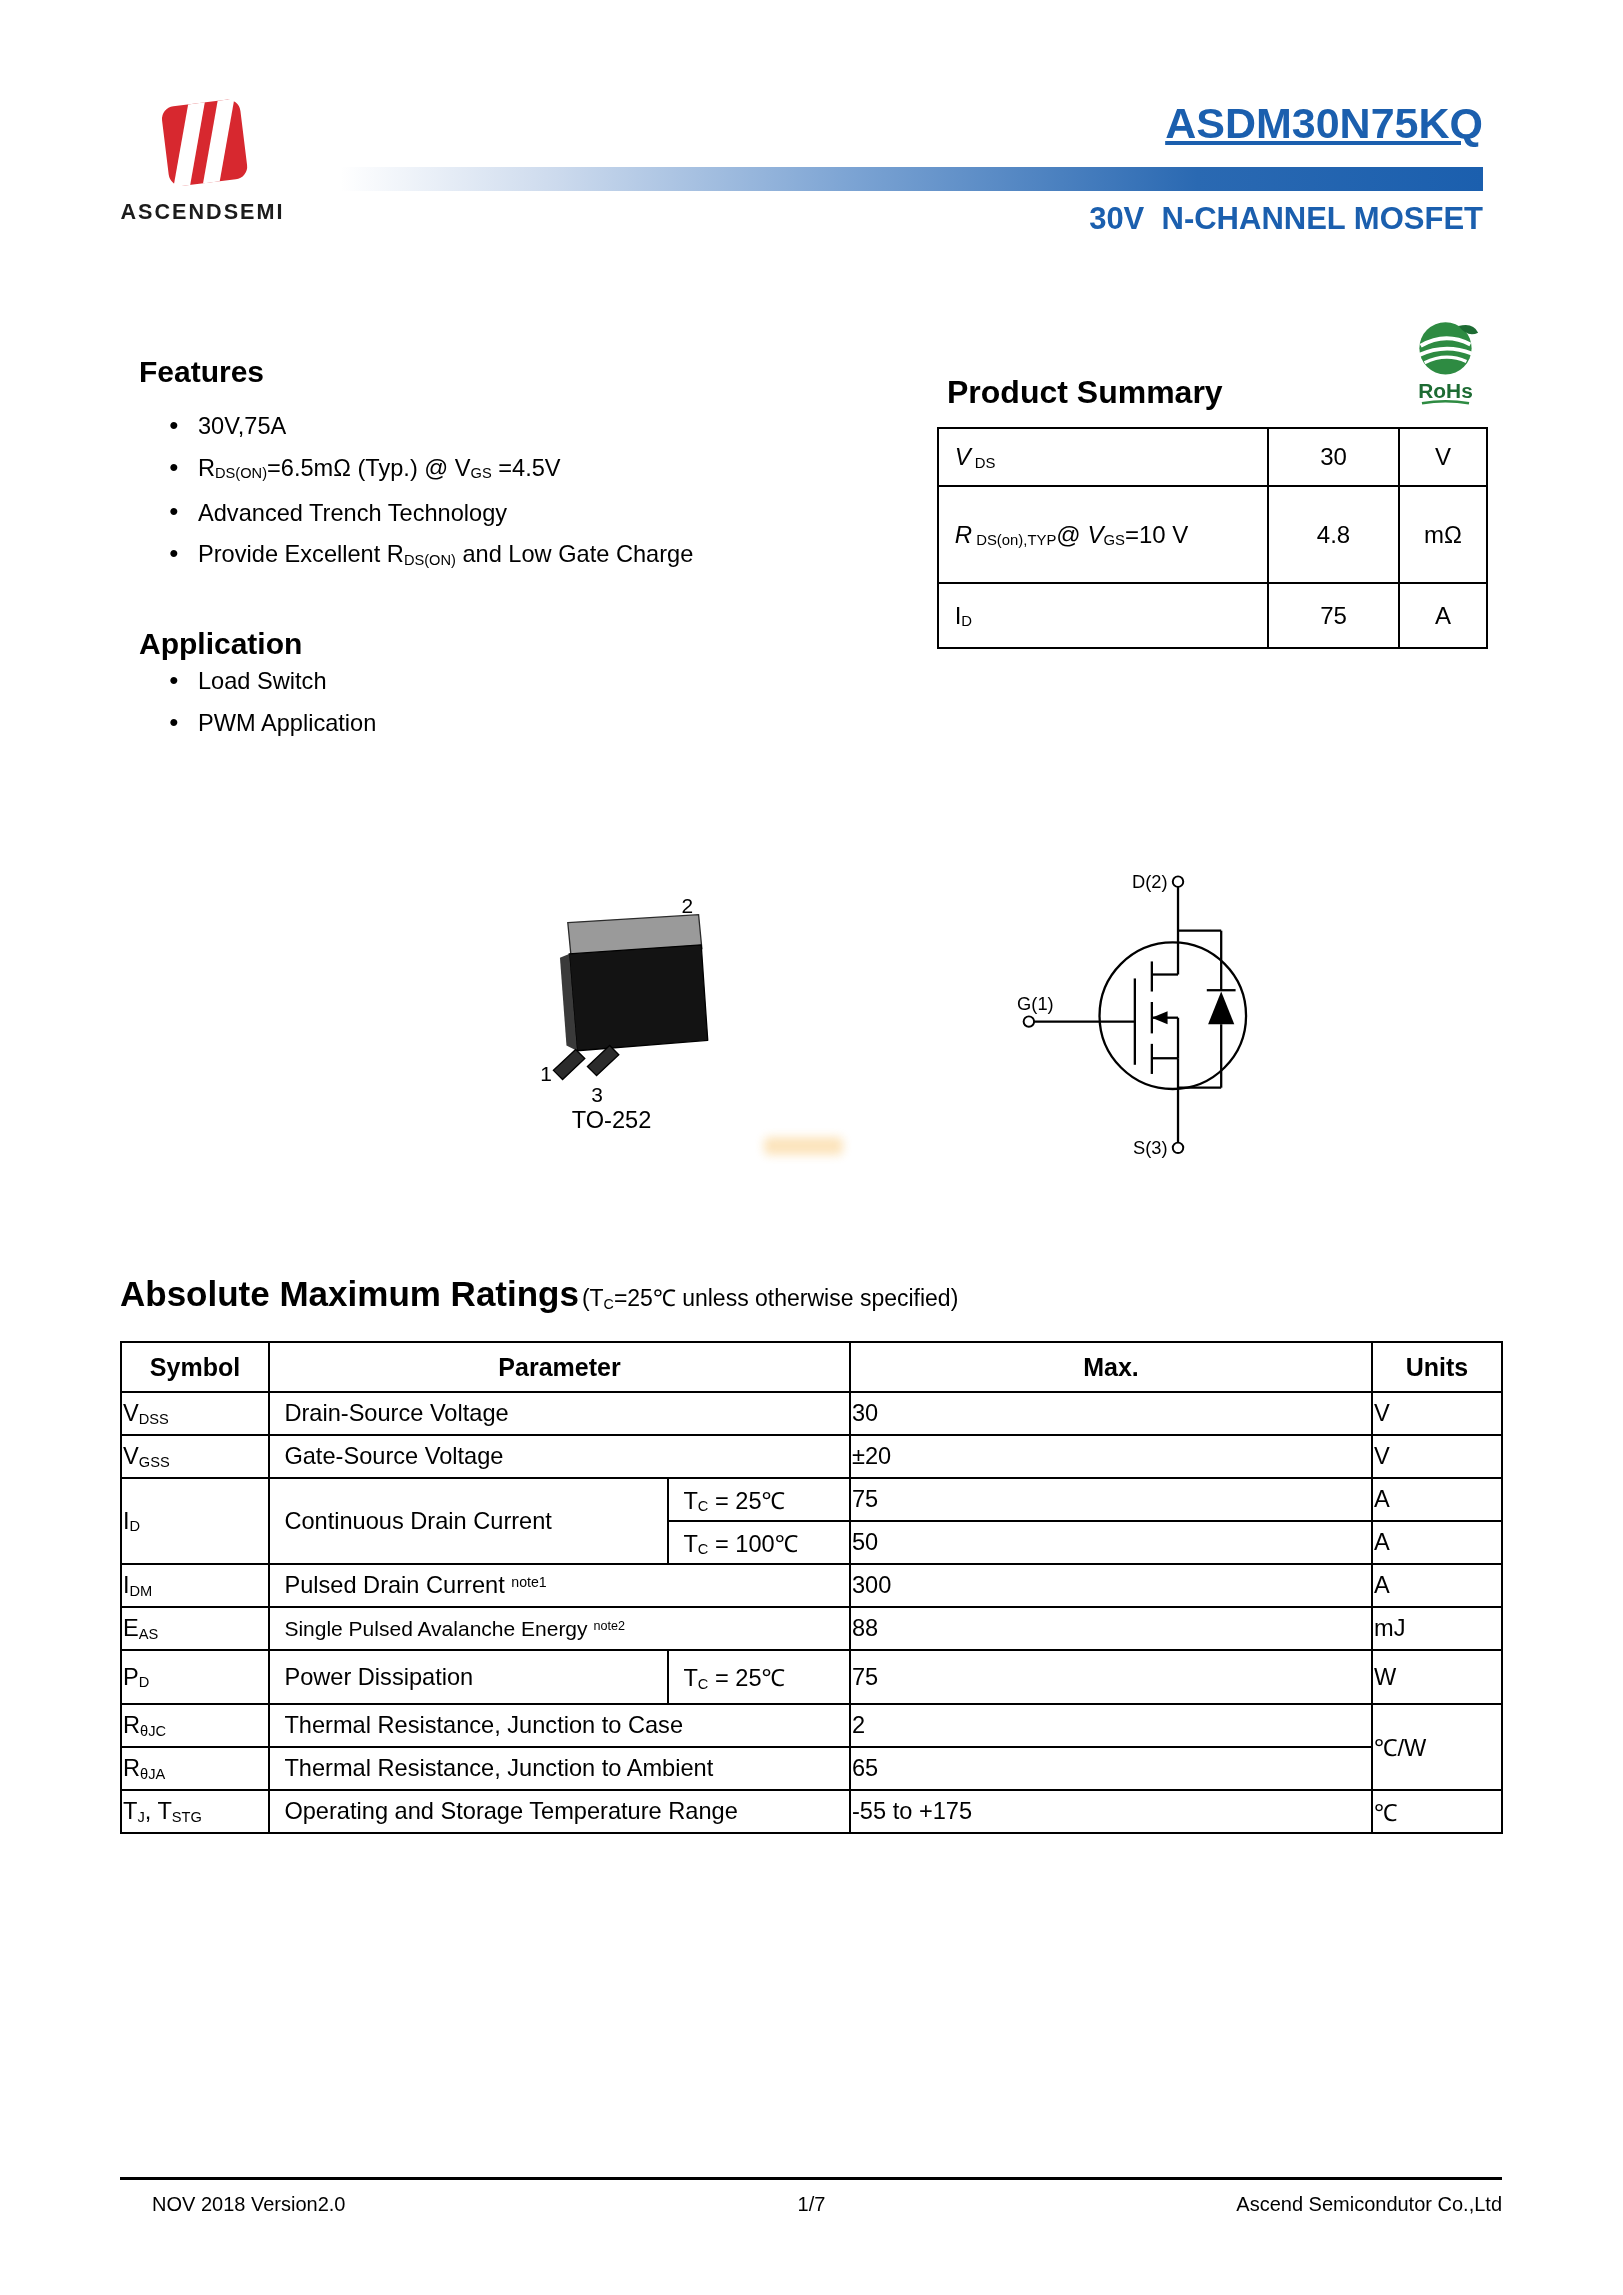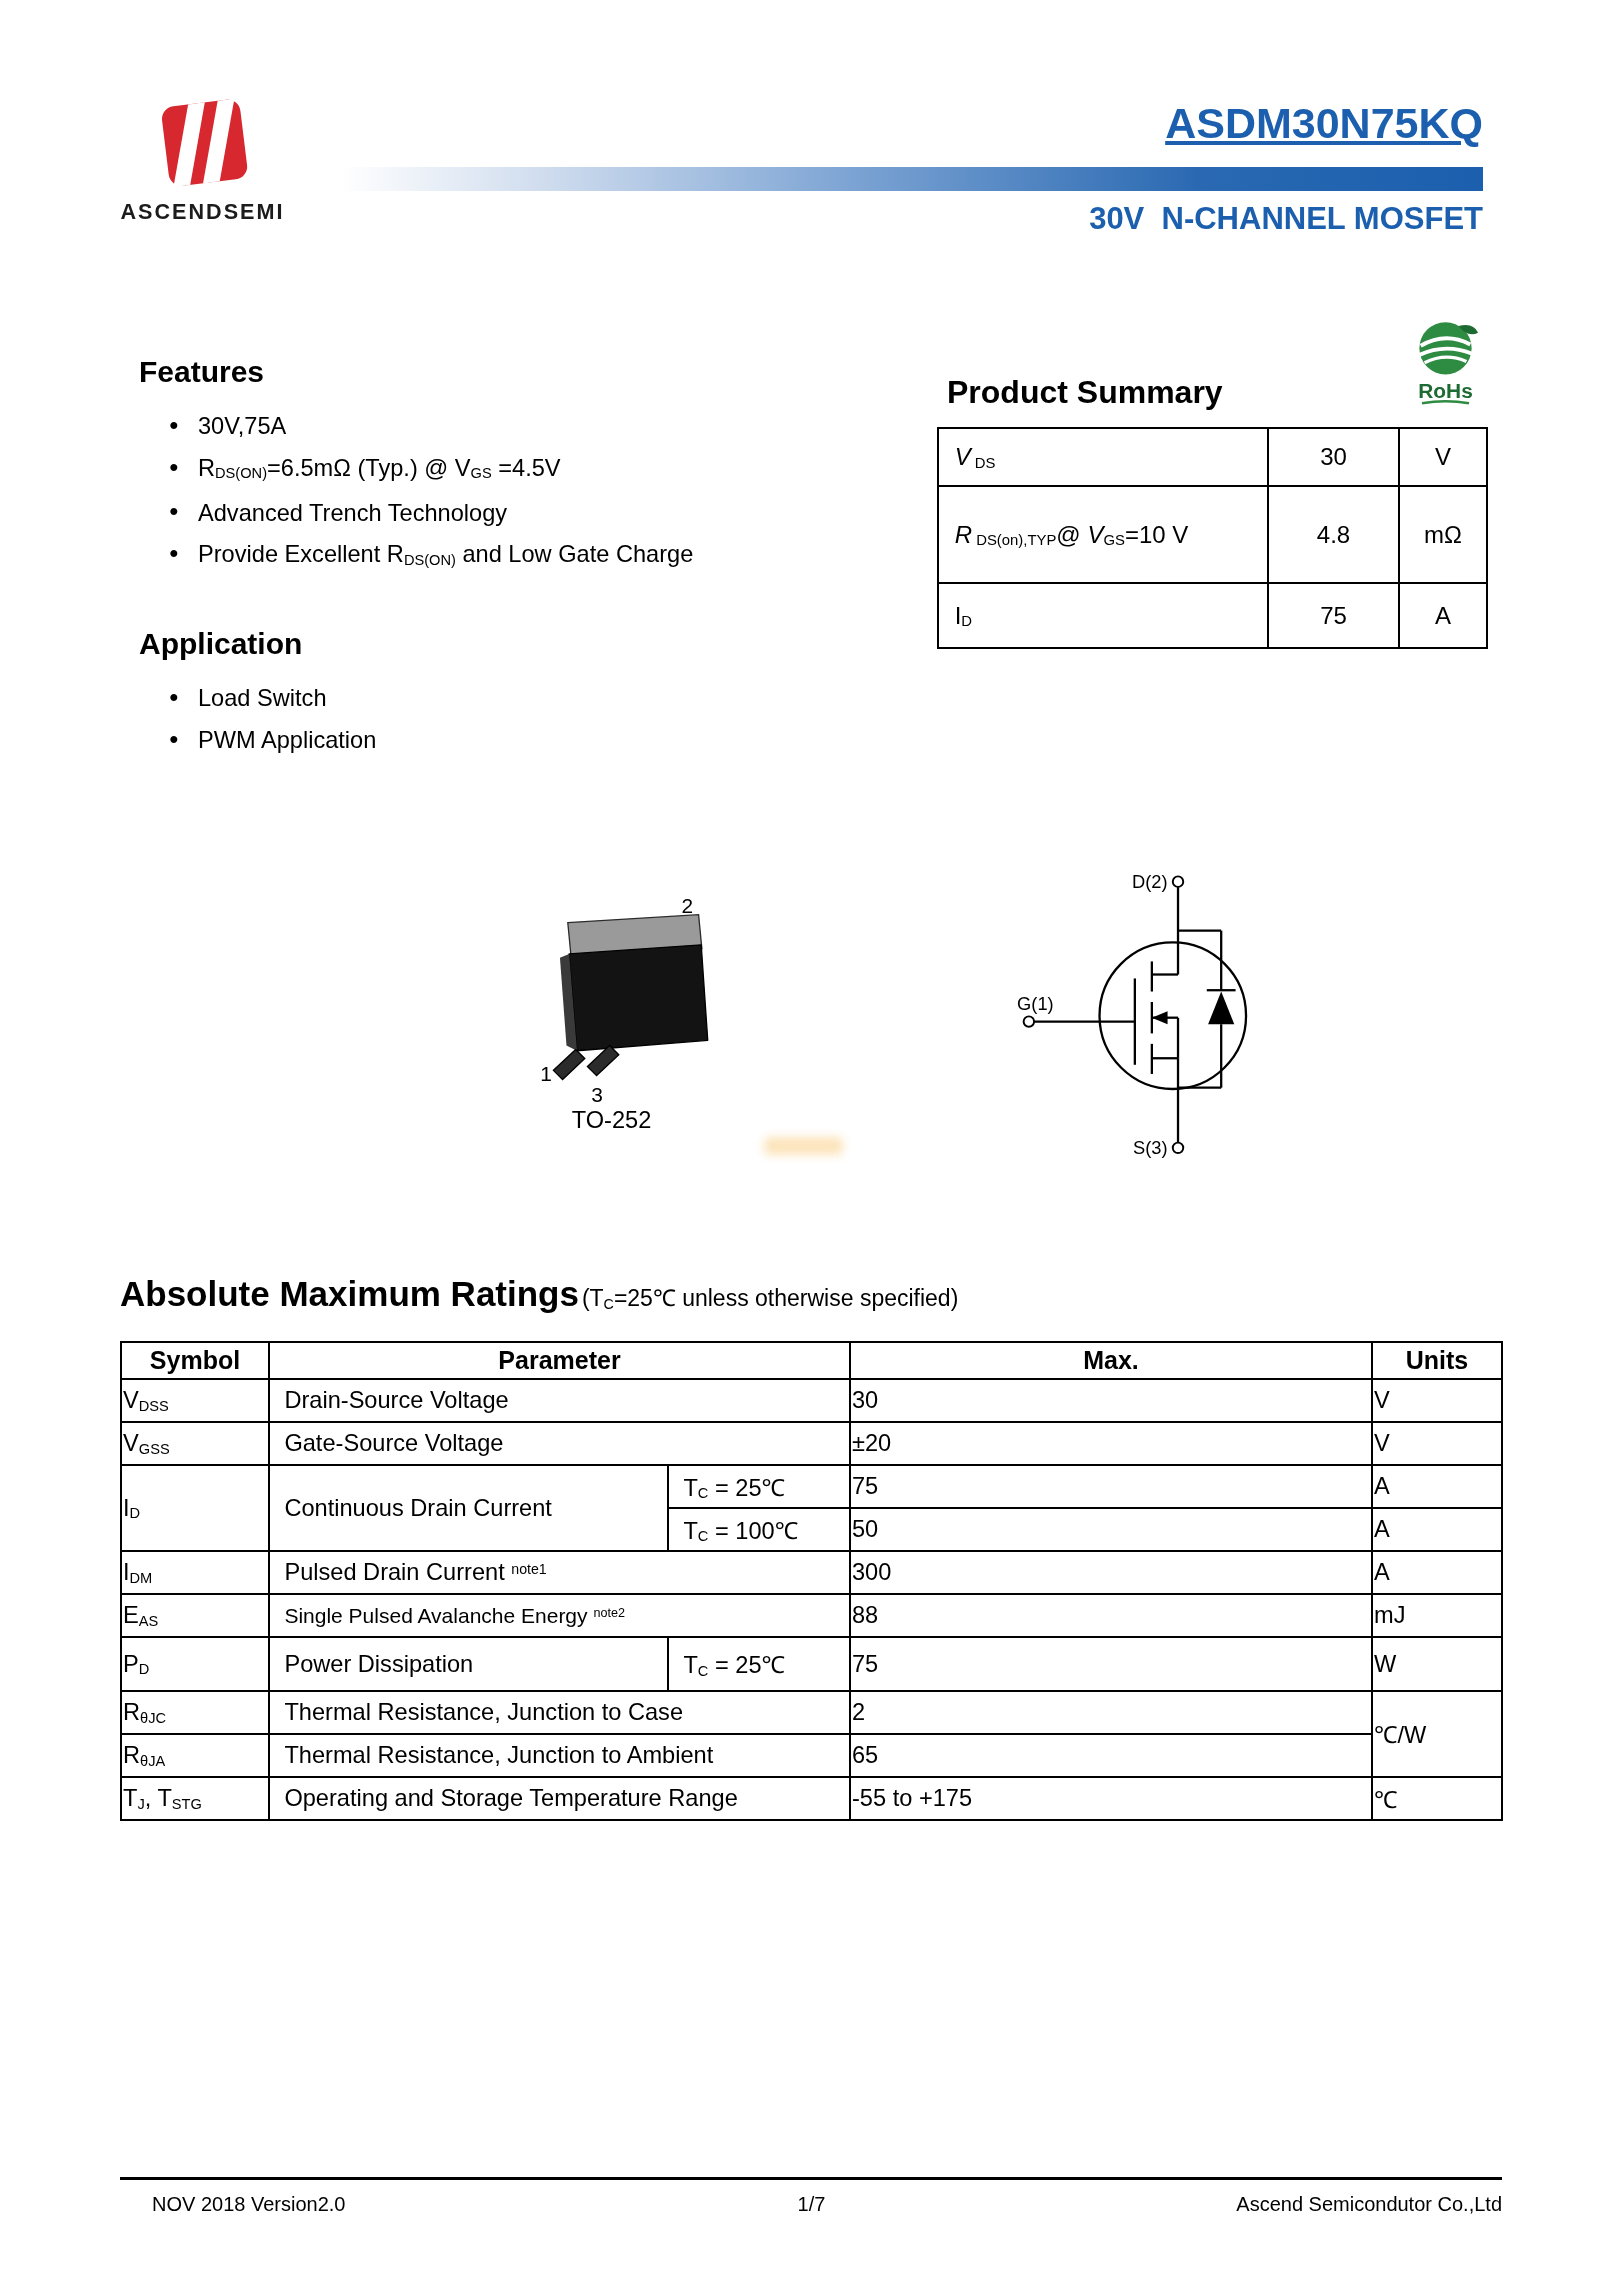--- a/index.html
+++ b/index.html
@@ -40,21 +40,21 @@
   .doc-subtitle{
     position:absolute;left:340px;top:201px;width:1143px;
     text-align:right;font-size:31px;font-weight:bold;color:var(--blue);white-space:pre;
   }
 
   
   .features-h{position:absolute;left:139px;top:355px;font-size:30px;font-weight:bold;margin:0;}
   .application-h{position:absolute;left:139px;top:627px;font-size:30px;font-weight:bold;margin:0;}
   ul.bullets{position:absolute;margin:0;padding:0;list-style:none;width:818px;}
   ul.bullets.features-list{left:160px;top:411px;}
-  ul.bullets.application-list{left:160px;top:683px;}
+  ul.bullets.application-list{left:160px;top:666px;}
   ul.bullets li{
     position:relative;padding-left:38px;margin-bottom:11.8px;
     font-size:23.6px;line-height:30px;
   }
   ul.bullets li::before{
     content:"•";position:absolute;left:9.2px;top:-1.3px;font-size:26px;
   }
 
   
   .ps-h{position:absolute;left:947px;top:374px;font-size:32px;font-weight:bold;margin:0;}
@@ -85,21 +85,21 @@
   .amr-heading{position:absolute;left:120px;top:1274px;width:1380px;}
   .amr-title{font-size:35px;font-weight:bold;}
   .amr-sub{font-size:23px;font-weight:normal;}
   .amr-table{
     position:absolute;left:120px;top:1341px;width:1382px;
     border-collapse:collapse;font-size:23.6px;table-layout:fixed;
   }
   .amr-table th,.amr-table td{border:2px solid #000;vertical-align:middle;}
   .amr-table th{font-size:25px;font-weight:bold;text-align:center;}
   .amr-table tr{height:43px;}
-  .amr-table tr.head{height:37px;}
+  .amr-table tr.head{height:50px;}
   .amr-table tr.tall{height:54px;}
   .amr-table .c{}
   .amr-table .l{text-align:left;padding-left:14.4px;}
   .amr-table .small{font-size:21px;}
   .c-sym{width:148px;}.c-par{width:399px;}.c-cond{width:182px;}.c-max{width:522px;}.c-units{width:130px;}
 
   
   .footer-line{position:absolute;left:120px;top:2177px;width:1382px;height:2.6px;background:#000;}
   .footer-left{position:absolute;left:152px;top:2193px;font-size:20px;}
   .footer-center{position:absolute;left:0;top:2193px;width:1623px;text-align:center;font-size:20px;}

